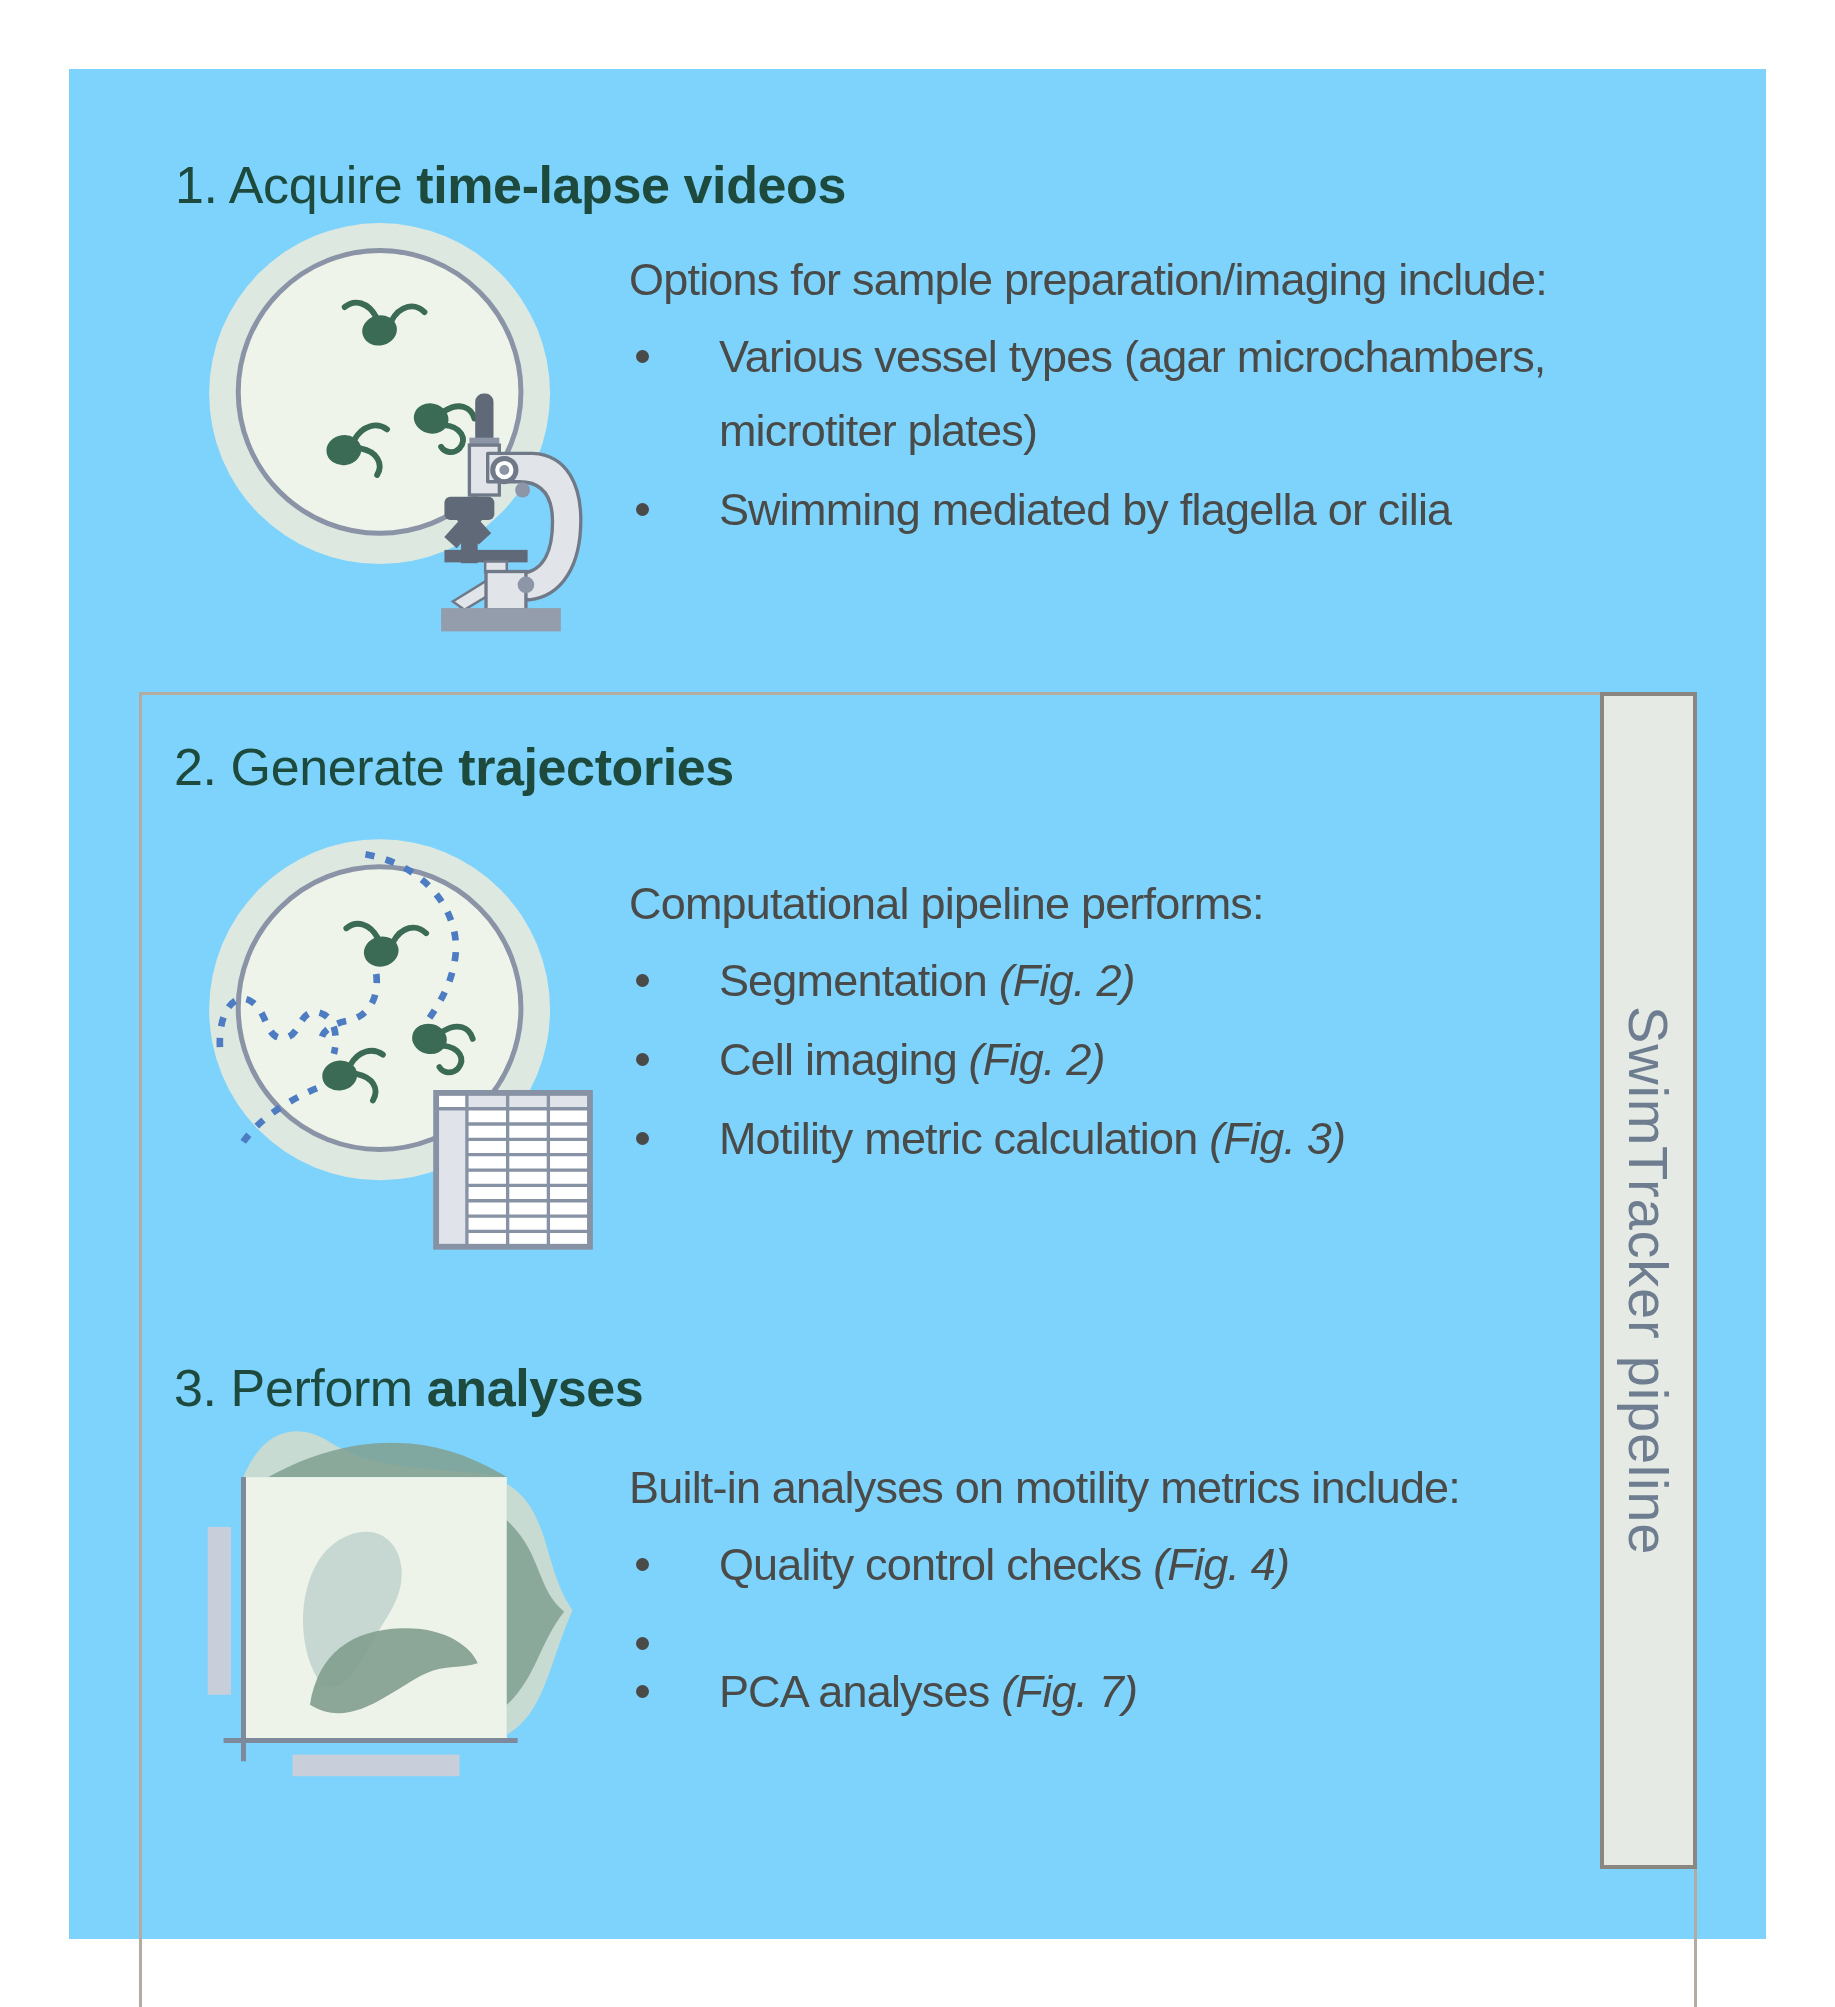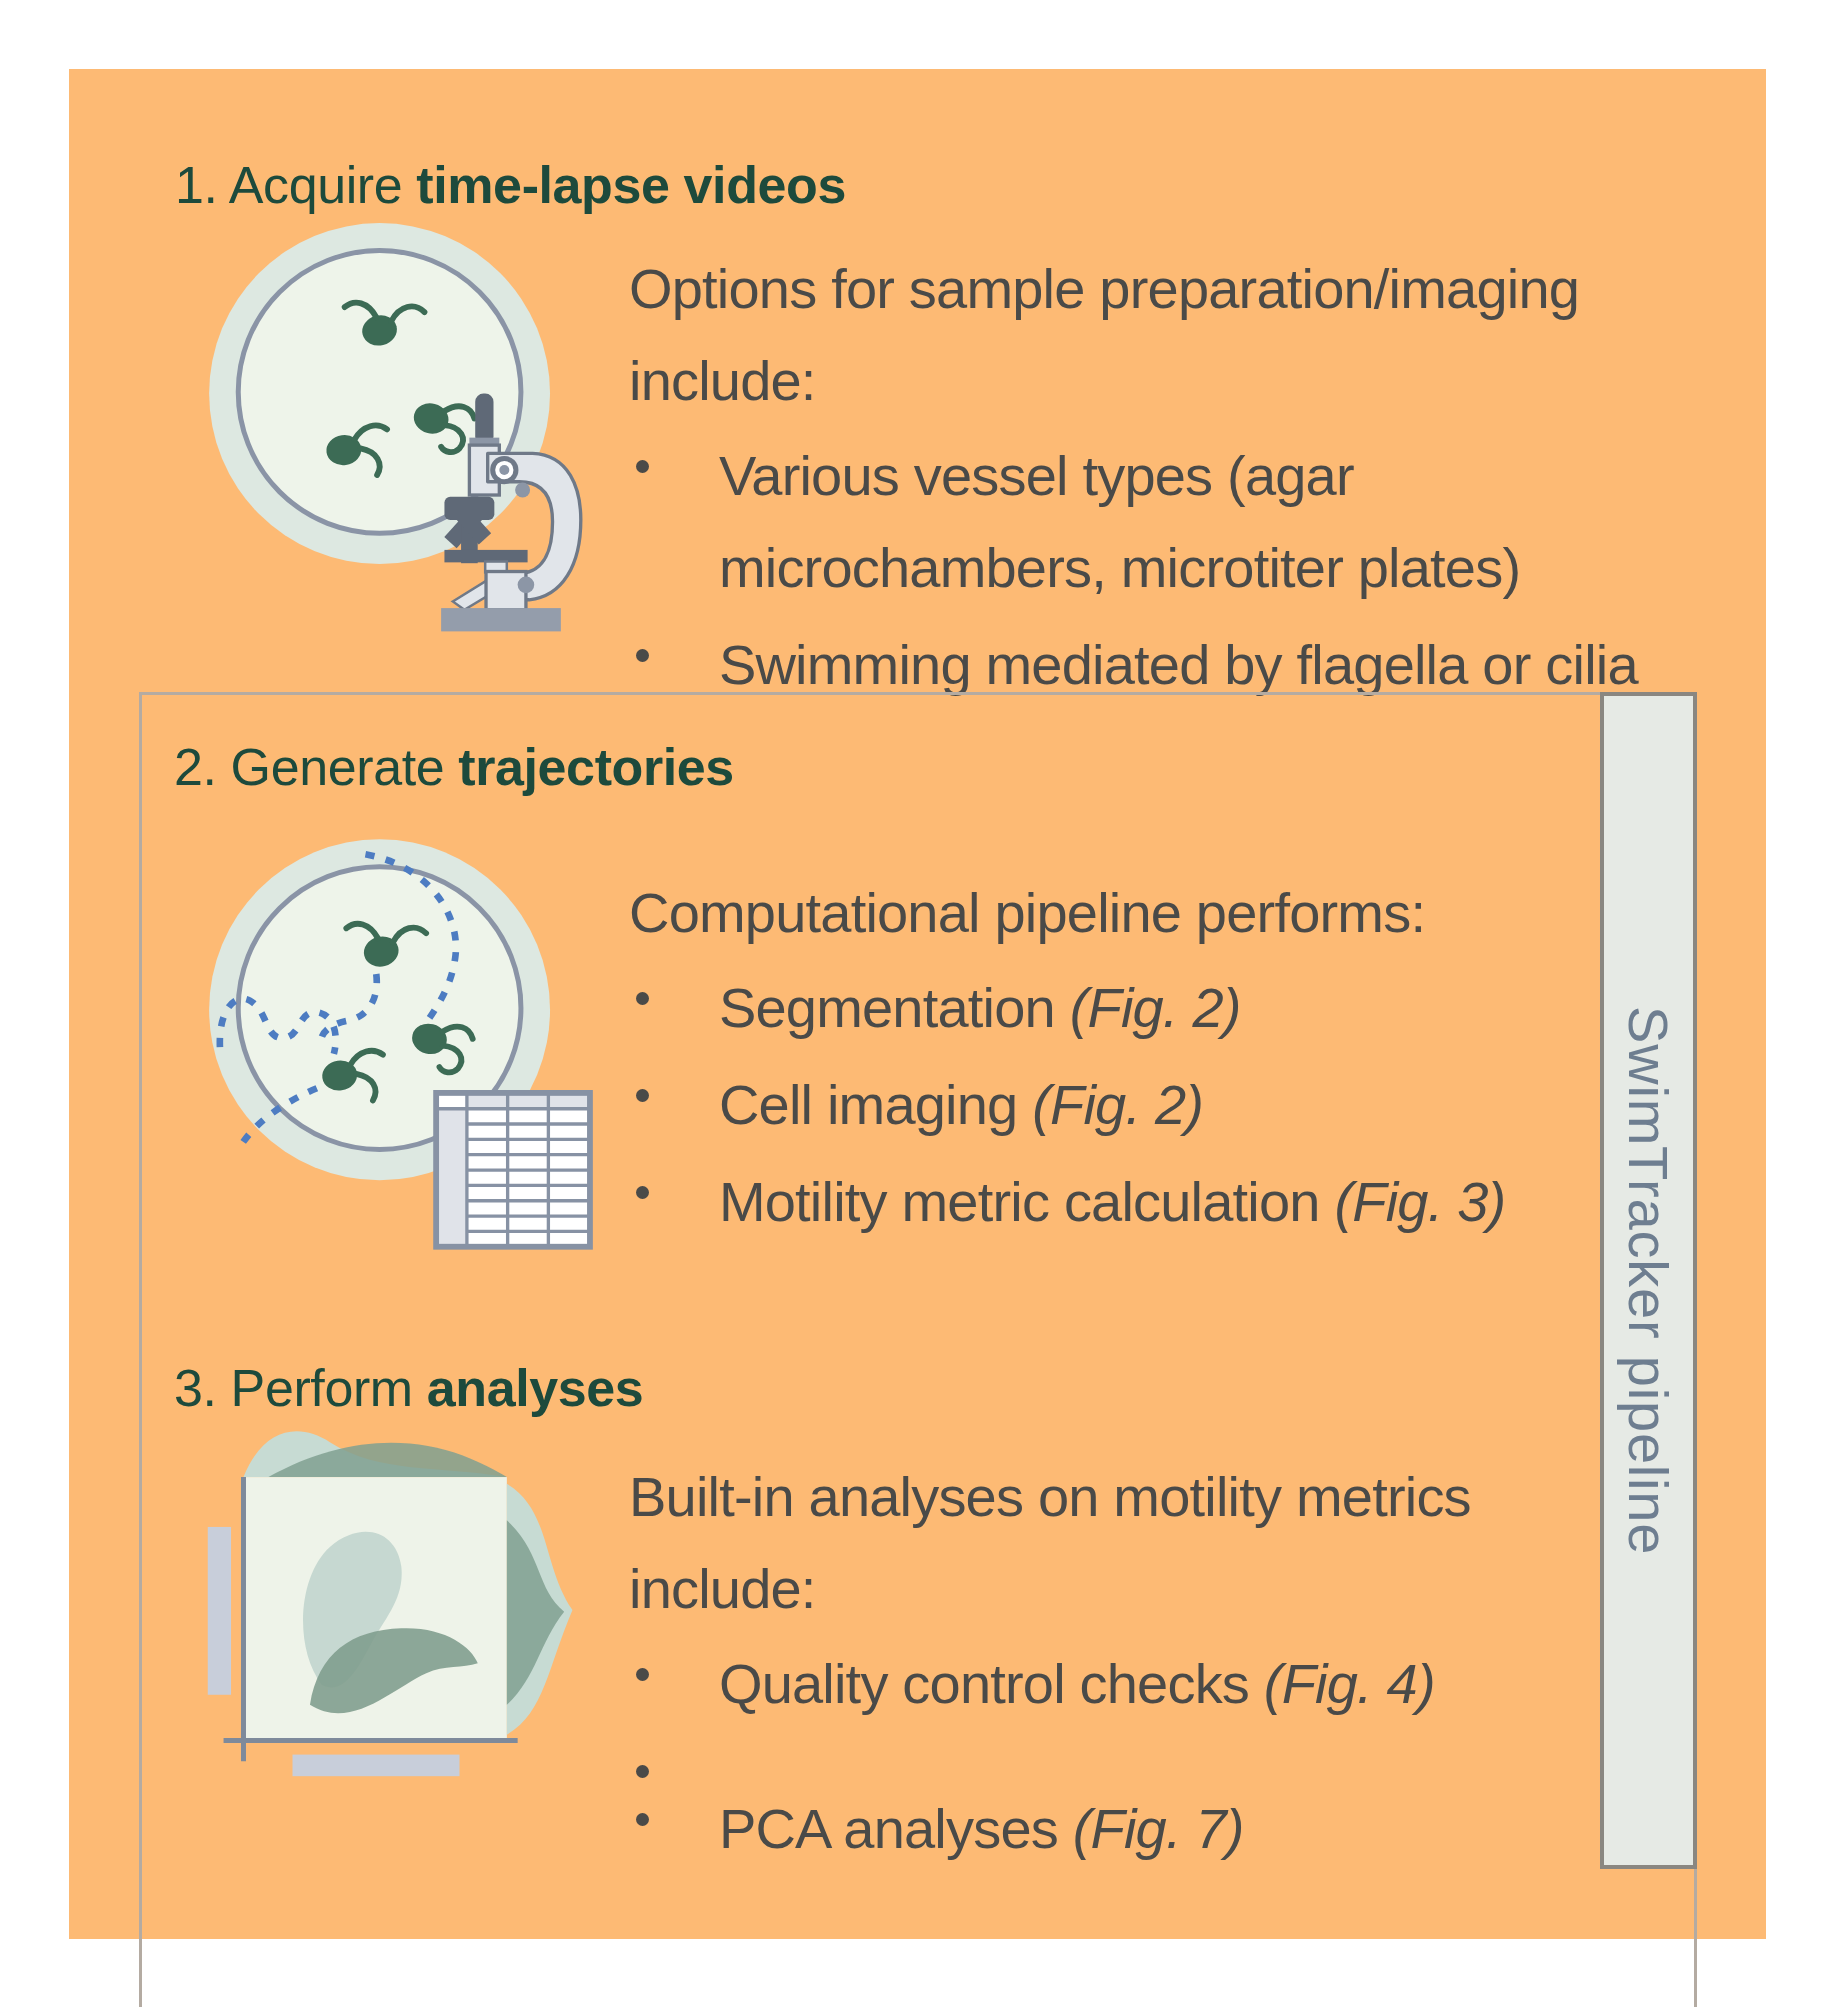--- a/index.html
+++ b/index.html
@@ -1,24 +1,24 @@
 <!DOCTYPE html>
 <html style="font-size:13.3px"><head>
 <meta charset="utf-8">
 <style>
   html,body{margin:0;padding:0;}
   body{background:#ffffff;font-family:"Liberation Sans", sans-serif;}
   .canvas{position:relative;width:1835px;height:2008px;background:#ffffff;overflow:hidden;}
-  .panel{position:absolute;left:69px;top:69px;width:1697px;height:1870px;background:#fdba74;}
+  .panel{position:absolute;left:69px;top:69px;width:1697px;height:1870px;background:#7dd3fc;}
 
   .step-title{position:absolute;margin:0;font-size:52px;line-height:1.15;font-weight:400;
     color:#1d4a3c;letter-spacing:-0.4px;white-space:nowrap;}
   .step-title strong{font-weight:700;}
 
-  .textcol{position:absolute;font-size:56px;line-height:1.64;color:#4a4a48;letter-spacing:-0.8px;}
+  .textcol{position:absolute;font-size:45px;line-height:1.64;color:#4a4a48;letter-spacing:-0.8px;}
   .textcol .intro{margin:0 0 3.3px 0;}
   .textcol ul{list-style:none;margin:0;padding:0;}
   .textcol li{display:flex;align-items:flex-start;margin:0 0 5px 0;gap:23px;}
   .bullet-dot{flex:0 0 13.3px;width:13.3px;height:13.3px;border-radius:50%;background:#4a4a48;
     margin:30px 47px 0 6.6px;}
   .fig-ref{font-style:italic;margin-top:41px;}
 
   .pipeline-box{position:absolute;left:70px;top:623px;width:1558px;height:1396px;
     border:3.3px solid #b4aba2;box-sizing:border-box;}
   .side-strip{position:absolute;top:-3.3px;right:-3.3px;width:97px;height:1177px;

